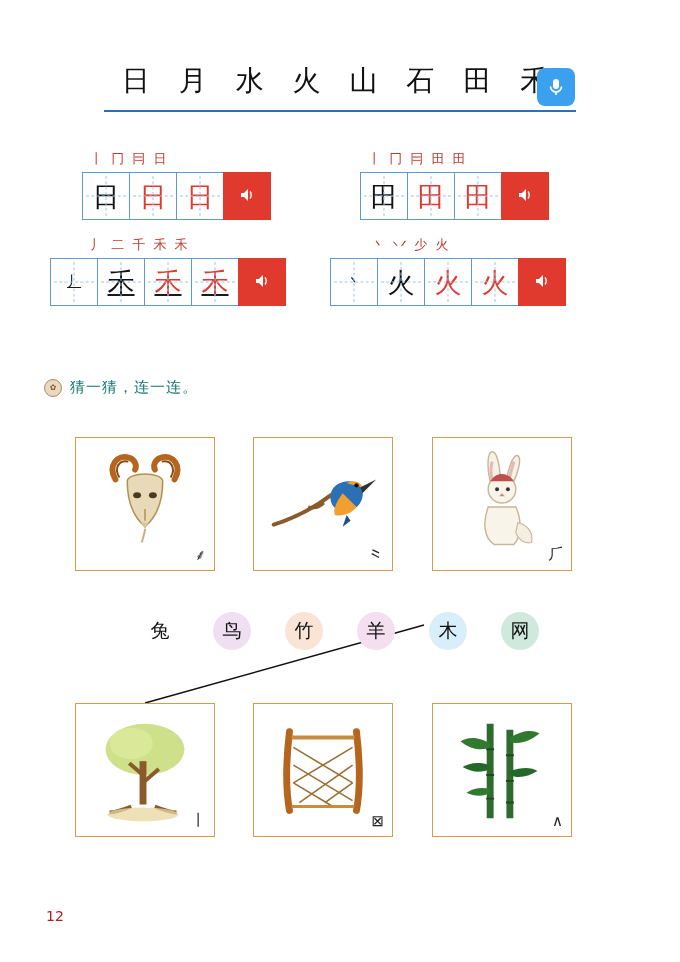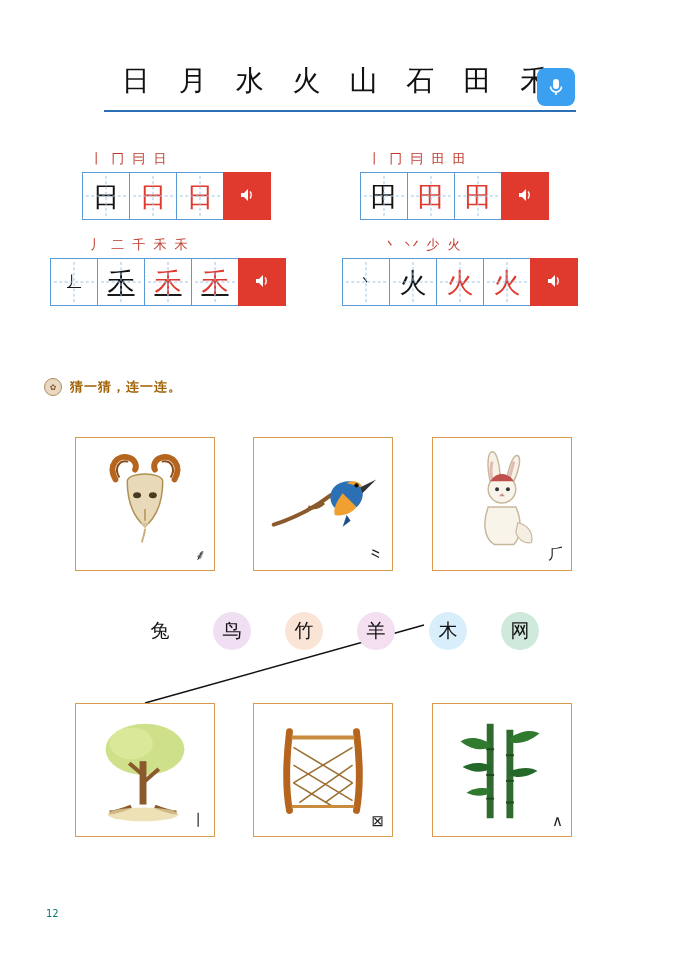--- a/index.html
+++ b/index.html
@@ -80,21 +80,21 @@
   .ex-head{
     position:absolute;left:44px;top:378px;
     display:flex;align-items:center;gap:8px;
   }
   .ex-badge{
     width:16px;height:16px;border-radius:50%;
     background:#e9d9c2;border:1px solid #b08b5a;
     display:flex;align-items:center;justify-content:center;
     font-size:8px;color:#8a6030;
   }
-  .ex-text{font-size:13px;color:#a16207;letter-spacing:1px;font-weight:bold;}
+  .ex-text{font-size:15px;color:#0f766e;letter-spacing:1px;}
 
   
   .card{
     position:absolute;
     border:1px solid #d79a4e;
     background:#fff;
     box-sizing:border-box;
     overflow:hidden;
   }
   .card .oracle{
@@ -113,21 +113,21 @@
     display:flex;align-items:center;justify-content:center;
     font-size:19px;color:#111;
   }
 
   
   .connector{position:absolute;left:0;top:0;width:680px;height:962px;pointer-events:none;}
 
   
   .page-num{
     position:absolute;left:46px;top:908px;
-    font-size:10px;color:#0f766e;
+    font-size:14px;color:#b91c1c;
   }
 
   
   .ill{position:absolute;inset:0;}
 </style>
 </head>
 <body>
 
 <div class="page">
 
@@ -231,21 +231,21 @@
         <span class="spk">
           <svg width="20" height="18" viewBox="0 0 20 18">
             <path d="M4 7h3l4-4v12l-4-4H4z" fill="#ffffff"></path>
             <path d="M13 5.5c1.6 1.6 1.6 5.4 0 7" fill="none" stroke="#ffffff" stroke-width="1.4"></path>
           </svg>
         </span>
       </div>
     </div>
   </div>
 
-  <div class="grid-block" style="left:342px;top:258px;">
+  <div class="grid-block" style="left:330px;top:258px;">
     <div class="stroke-hint" style="left:42px;">丶 丷 少 火</div>
     <div class="cells">
       <div class="cell lead">
         <span class="dash-v"></span>
           <span class="dash-h"></span>
         <span class="lead-mark">丶</span>
       </div>
       <div class="cell black">
         <span class="dash-v"></span>
           <span class="dash-h"></span>

